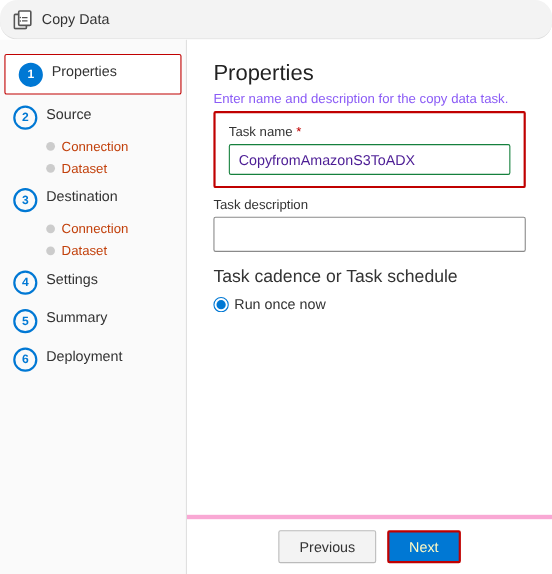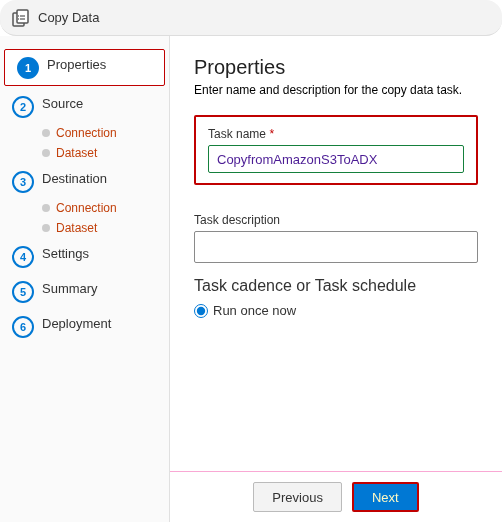--- a/index.html
+++ b/index.html
@@ -125,29 +125,29 @@
     }
 
     .panel-title {
       font-size: 20px;
       font-weight: 300;
       color: #222;
       margin-bottom: 4px;
     }
     .panel-subtitle {
       font-size: 12px;
-      color: #000000;
-      margin-bottom: 18px;
+      color: #8b5cf6;
+      margin-bottom: 4px;
     }
 
     .field-group {
       border: 2px solid #c00000;
       border-radius: 2px;
       padding: 10px 12px;
-      margin-bottom: 28px;
+      margin-bottom: 8px;
     }
 
     .field-label {
       font-size: 12px;
       color: #333;
       margin-bottom: 4px;
       font-weight: 500;
     }
     .required {
       color: #c00000;
@@ -202,21 +202,21 @@
     }
     .radio-item input[type="radio"] {
       accent-color: #0078d4;
       width: 14px;
       height: 14px;
     }
 
     .spacer { flex: 1; }
 
     .footer-bar {
-      border-top: 1px solid #f9a8d4;
+      border-top: 4px solid #f9a8d4;
       padding: 10px 24px;
       display: flex;
       justify-content: center;
       gap: 10px;
       background: #fff;
     }
 
     .btn {
       padding: 5px 18px;
       font-size: 13px;

